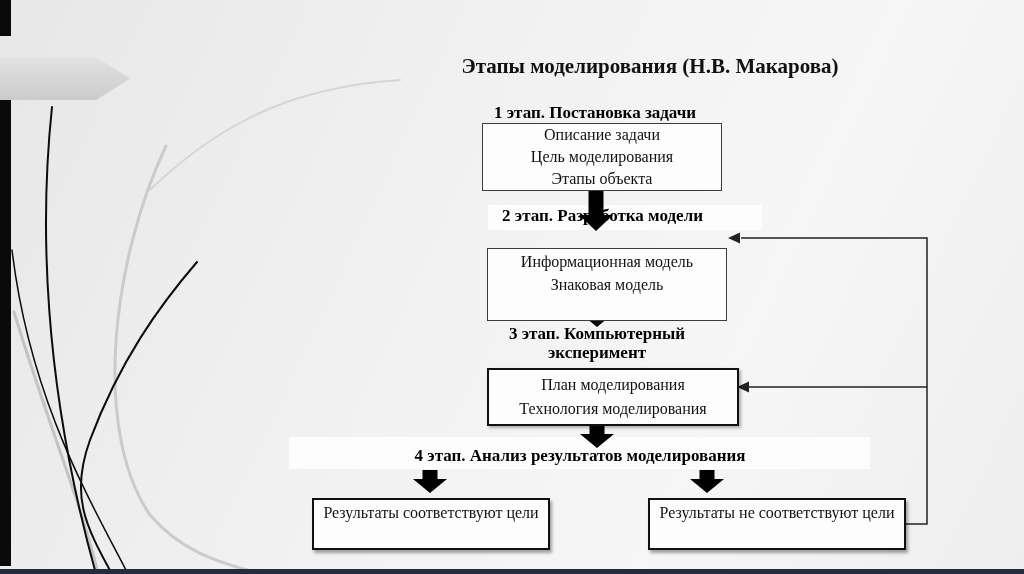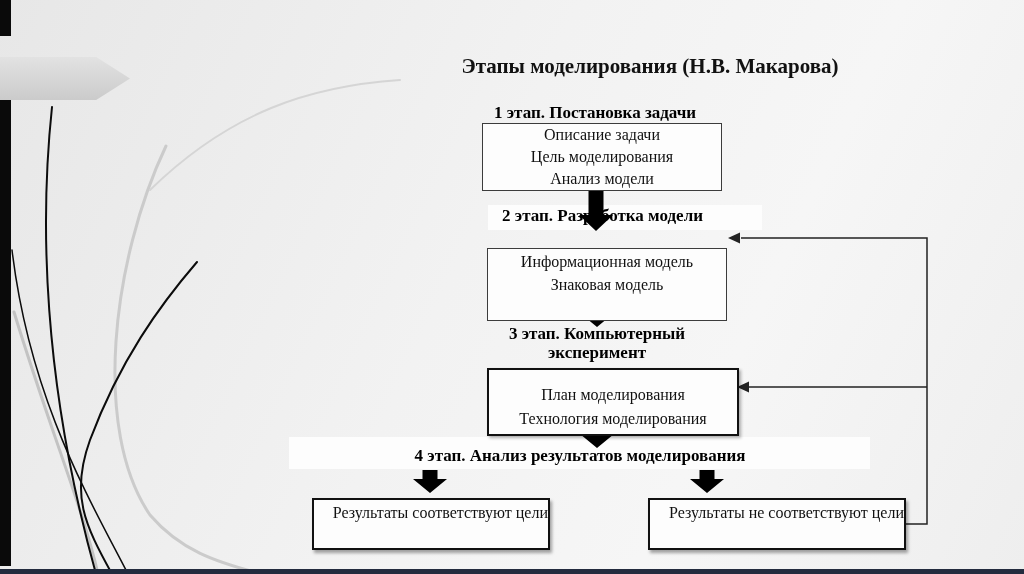--- a/index.html
+++ b/index.html
@@ -40,24 +40,24 @@
   #strip2{left:488px;top:205px;width:274px;height:25px;}
   #strip4{left:289px;top:437px;width:581px;height:32px;}
   
   .flow-box{
     z-index:4;background:#fdfdfd;text-align:center;font-size:16px;
     border:1px solid #3c3c3c;
   }
   .flow-box div{white-space:nowrap;}
   #box1{left:482px;top:123px;width:238px;height:66px;line-height:22px;}
   #box2{left:487px;top:232px;width:238px;height:70px;line-height:23px;padding-top:1px;margin-top:16px;}
-  #box3{left:487px;top:368px;width:248px;height:51px;line-height:24px;padding-top:13px;
+  #box3{left:487px;top:368px;width:248px;height:51px;line-height:24px;padding-top:3px;
         border:2px solid #111;box-shadow:2px 2px 3px rgba(0,0,0,.3);}
   .outcome{
-    z-index:4;background:#fdfdfd;border:2px solid #111;text-align:right;
+    z-index:4;background:#fdfdfd;border:2px solid #111;text-align:center;
     font-size:16px;line-height:22px;padding-top:2px;
     box-shadow:2px 3px 3px rgba(0,0,0,.35);
   }
   #outcome-match{left:312px;top:498px;width:234px;height:46px;}
   #outcome-mismatch{left:612px;top:498px;width:254px;height:46px;margin-left:36px;}
   
   #bottom-bar{left:0;top:569px;width:1024px;height:5px;z-index:5;background:var(--bottom_bar,#232b3e);}
 </style>
 </head>
 <body>
@@ -100,21 +100,21 @@
     </g>
   </svg>
 
 
   <div id="heading" class="abs">Этапы моделирования (Н.В. Макарова)</div>
 
   <div id="stage1-label" class="abs stage-label">1 этап. Постановка задачи</div>
   <div id="box1" class="abs flow-box">
     <div>Описание задачи</div>
     <div>Цель моделирования</div>
-    <div>Анализ модели</div>
+    <div>Этапы объекта</div>
   </div>
 
   <div id="stage2-label" class="abs stage-label">2 этап. Разработка модели</div>
   <div id="box2" class="abs flow-box">
     <div>Информационная модель</div>
     <div>Знаковая модель</div>
   </div>
 
   <div id="stage3-label" class="abs stage-label">3 этап. Компьютерный эксперимент</div>
   <div id="box3" class="abs flow-box">

